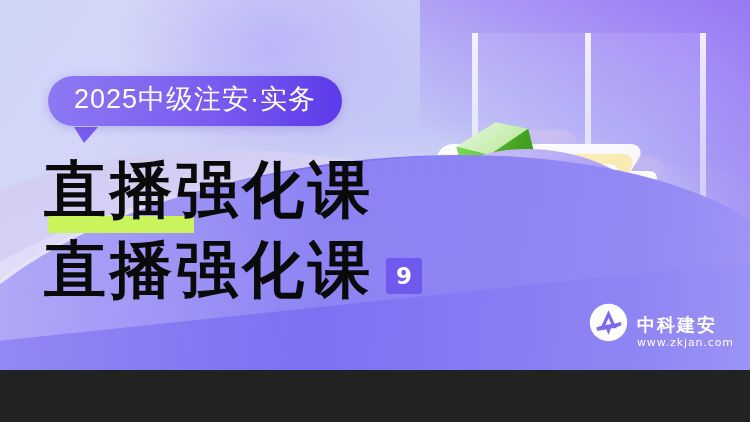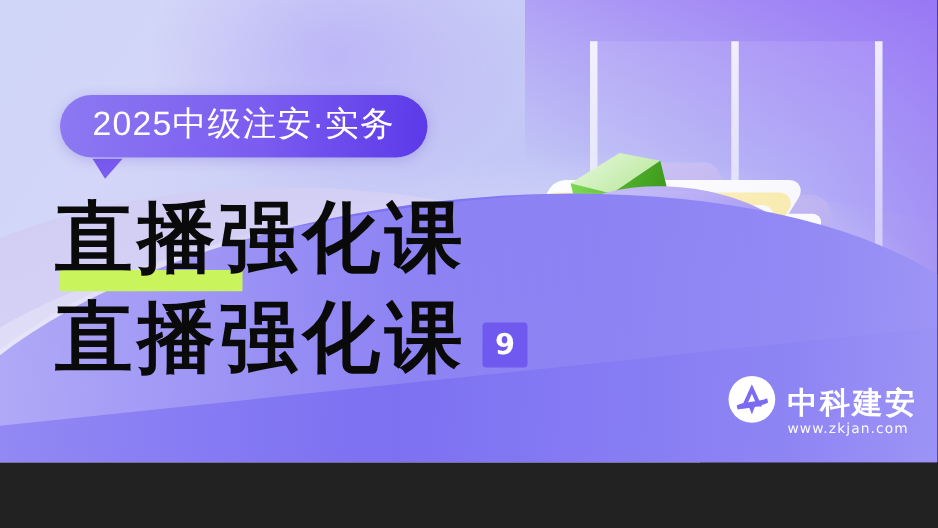--- a/index.html
+++ b/index.html
@@ -111,21 +111,21 @@
     display:flex;align-items:center;justify-content:center;
     flex:0 0 auto;
   }
 
   
   .logo{position:absolute;right:16px;bottom:22px;display:flex;align-items:center;gap:9px;}
   .logo-mark{width:39px;height:39px;flex:0 0 auto;}
   .logo-txt{display:flex;flex-direction:column;gap:3px;}
   .logo-name{
     font-family:"DejaVu Sans","Liberation Sans",sans-serif;
-    font-weight:bold;font-size:24px;color:#fff;letter-spacing:2px;line-height:1;margin-top:20px;
+    font-weight:bold;font-size:18px;color:#fff;letter-spacing:2px;line-height:1;margin-top:20px;
   }
   .logo-url{
     font-family:"DejaVu Sans","Liberation Sans",sans-serif;
     font-size:11px;color:#fff;letter-spacing:.9px;line-height:1;opacity:.97;
   }
 </style>
 </head>
 <body>
 
 <div id="poster">

